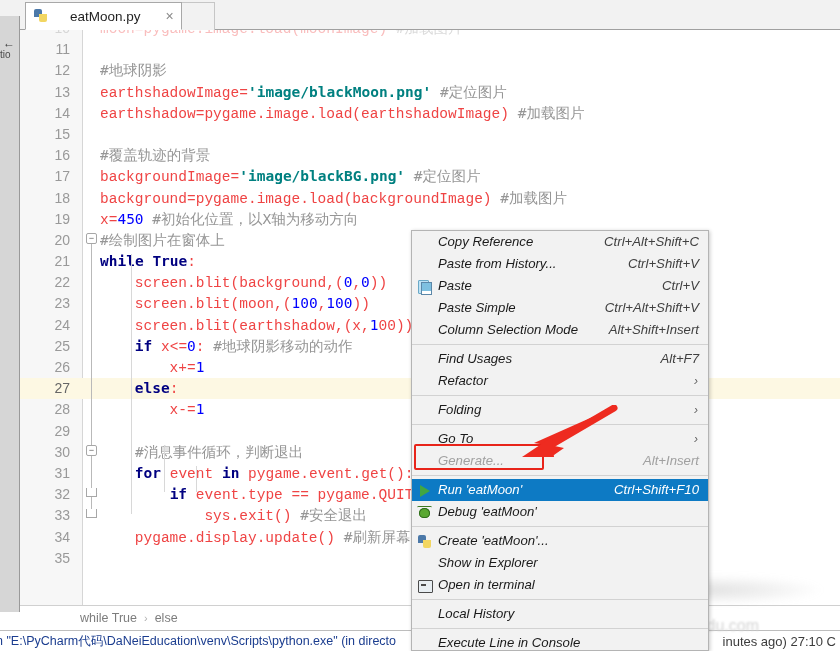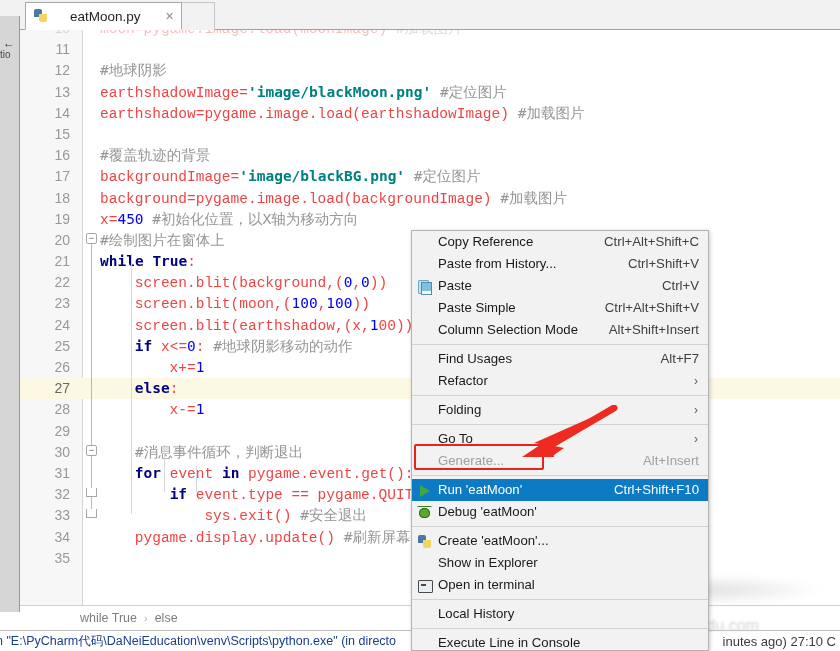--- a/index.html
+++ b/index.html
@@ -153,21 +153,21 @@
 
   
   .ctxmenu {
     position:absolute; left:411px; top:230px; width:298px; height:421px;
     background:#f2f2f2; border:1px solid #b4b4b4;
     box-shadow: 1px 1px 4px rgba(0,0,0,.22);
     font-size:13.2px; color:#1a1a1a;
   }
   .mi {
     position:relative; height:22px; line-height:22px;
-    padding-left:26px; white-space:nowrap;
+    padding-left:26px; white-space:nowrap;font-style:italic;
   }
   .mi .lbl { position:absolute; left:26px; top:0; }
   .mi .acc { position:absolute; right:9px; top:0; color:#404040; }
   .mi .arrow { position:absolute; right:10px; top:0; color:#5e5e5e; font-size:12px; }
   .mi.disabled .lbl { color:#a0a0a0; }
   .mi.disabled .acc { color:#a0a0a0; }
   .mi.sel { background:#0d7ac4; color:#ffffff; }
   .mi.sel .lbl { color:#ffffff; }
   .mi.sel .acc { color:#ffffff; }
   .msep { height:1px; background:#d2d2d2; margin:3px 0 3px 0; }

